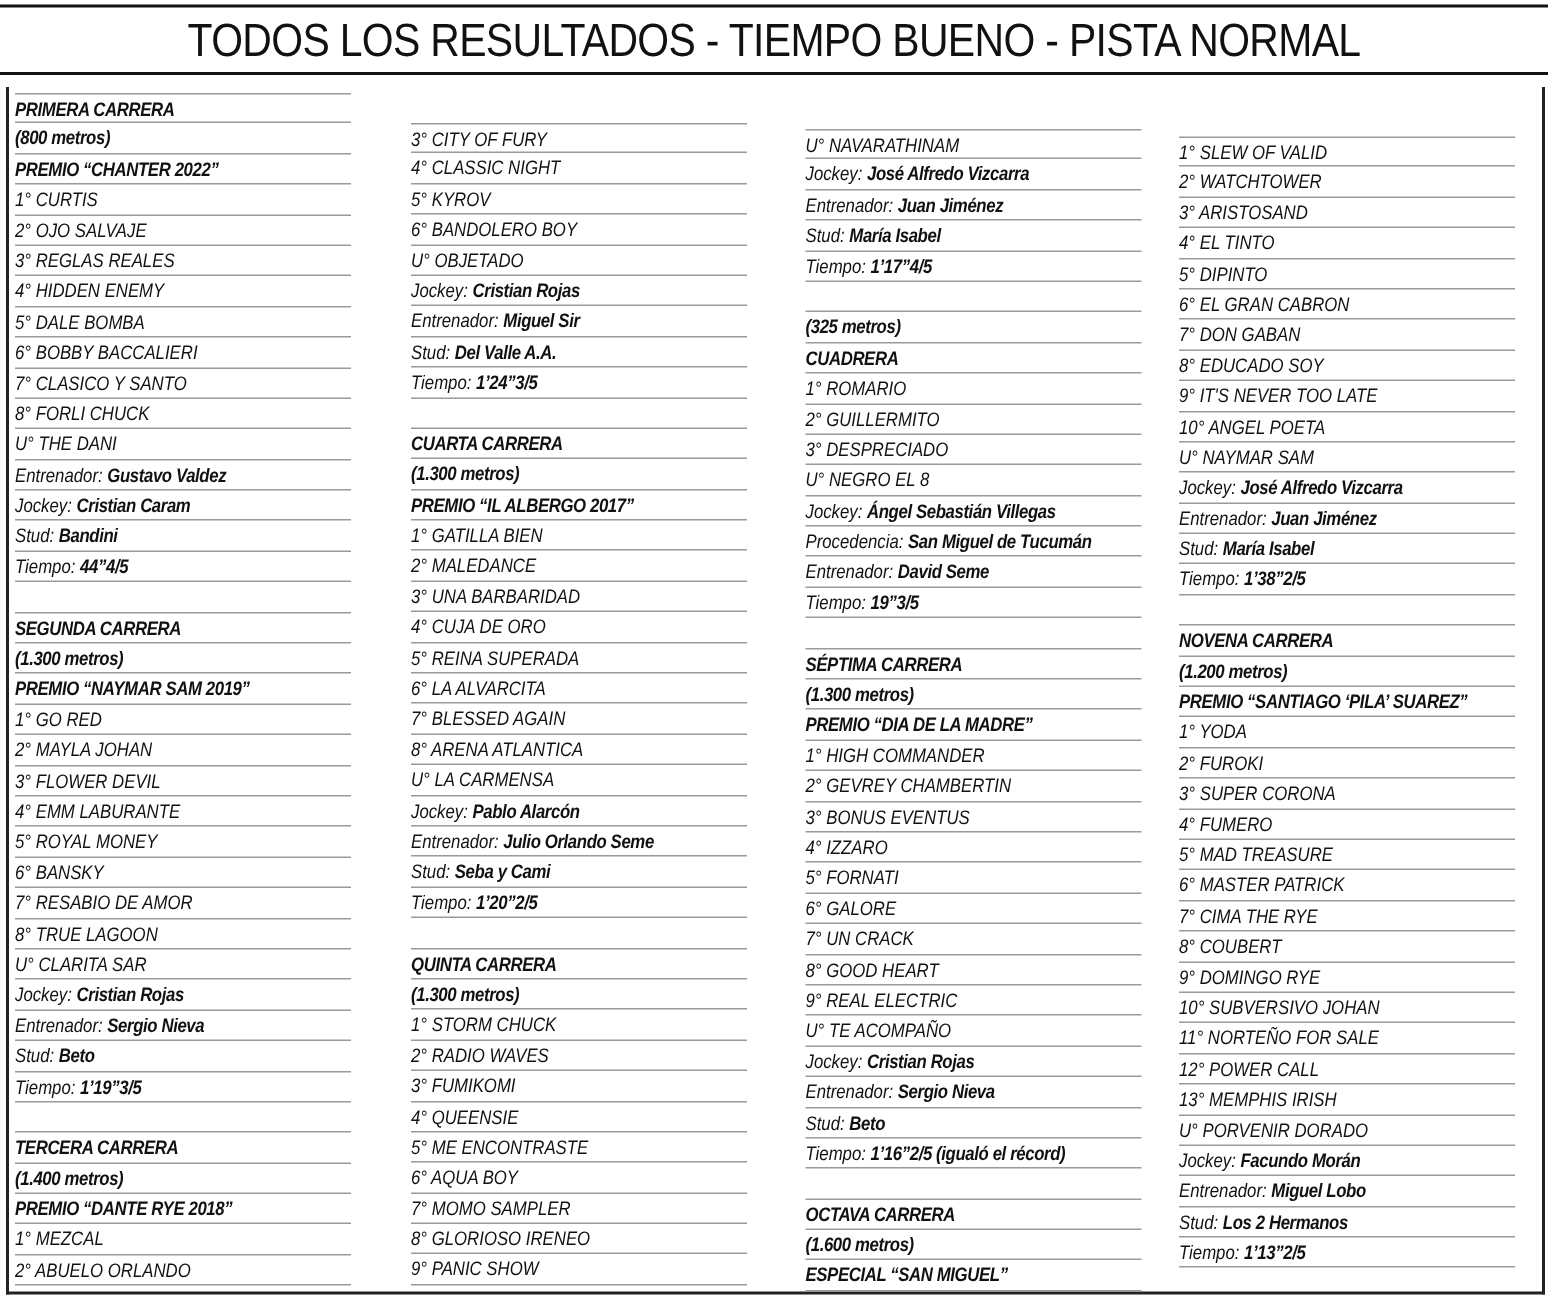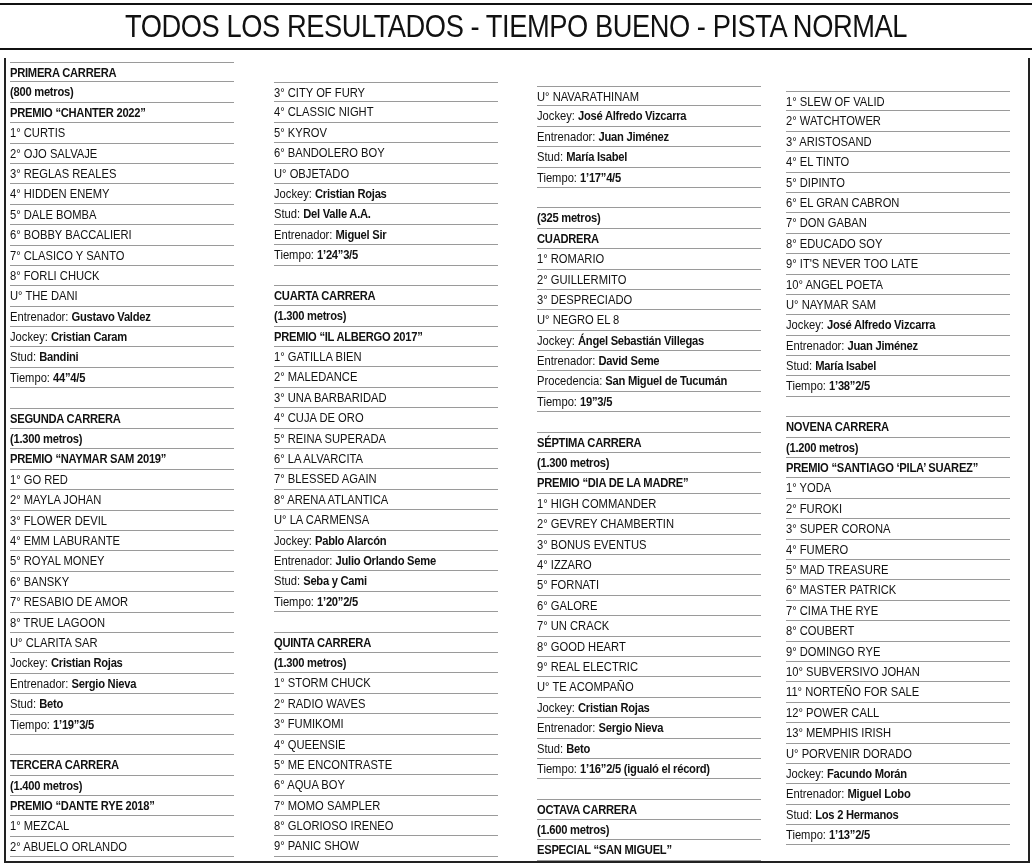--- a/index.html
+++ b/index.html
@@ -1,21 +1,21 @@
 <!DOCTYPE html>
 <html><head>
 <meta charset="utf-8">
 <style>
   html, body { margin:0; padding:0; background:#fff; }
   body { width:1032px; height:865px; position:relative; overflow:hidden; font-family:"Liberation Sans", sans-serif; color:#111; }
   .topline { position:absolute; left:0; top:3px; width:1032px; height:2px; background:#111; }
   .midline { position:absolute; left:0; top:48px; width:1032px; height:2px; background:#111; }
   .title { position:absolute; left:0; top:6px; width:1032px; height:42px; text-align:center; font-size:31px; line-height:42px; font-weight:normal; letter-spacing:-0.5px; transform:scaleX(0.88); transform-origin:center; white-space:nowrap; }
   .frame { position:absolute; left:4px; top:58px; width:1022px; height:803px; border-left:2px solid #222; border-right:2px solid #222; border-bottom:2px solid #222; }
-  .col { position:absolute; top:62px; width:224px; }
+  .col { position:absolute; top:62px; width:224px;font-style:italic; }
   .row { height:20.4px; box-sizing:border-box; border-bottom:1px solid #9a9a9a; font-size:13px; line-height:20px; white-space:nowrap; overflow:visible; }
   .row .t { display:inline-block; transform:scaleX(0.86); transform-origin:left center; }
   .row.first { border-top:1px solid #9a9a9a; }
   .row.head .t { font-weight:bold; letter-spacing:-0.3px; }
   .row.blank { }
   .lbl { font-weight:normal; }
   .val { font-weight:bold; letter-spacing:-0.3px; }
 </style>
 </head>
 <body>
@@ -66,22 +66,22 @@
     <div class="row"><span class="t">1° MEZCAL</span></div>
     <div class="row"><span class="t">2° ABUELO ORLANDO</span></div>
   </div>
 <div class="col" style="left:274px;margin-top:20px;">
     <div class="row first"><span class="t">3° CITY OF FURY</span></div>
     <div class="row"><span class="t">4° CLASSIC NIGHT</span></div>
     <div class="row"><span class="t">5° KYROV</span></div>
     <div class="row"><span class="t">6° BANDOLERO BOY</span></div>
     <div class="row"><span class="t">U° OBJETADO</span></div>
     <div class="row"><span class="t"><span class="lbl">Jockey: </span><span class="val">Cristian Rojas</span></span></div>
+    <div class="row"><span class="t"><span class="lbl">Entrenador: </span><span class="val">Miguel Sir</span></span></div>
     <div class="row"><span class="t"><span class="lbl">Stud: </span><span class="val">Del Valle A.A.</span></span></div>
-    <div class="row"><span class="t"><span class="lbl">Entrenador: </span><span class="val">Miguel Sir</span></span></div>
     <div class="row"><span class="t"><span class="lbl">Tiempo: </span><span class="val">1’24”3/5</span></span></div>
     <div class="row blank"><span class="t"></span></div>
     <div class="row head"><span class="t">CUARTA CARRERA</span></div>
     <div class="row head"><span class="t">(1.300 metros)</span></div>
     <div class="row head"><span class="t">PREMIO “IL ALBERGO 2017”</span></div>
     <div class="row"><span class="t">1° GATILLA BIEN</span></div>
     <div class="row"><span class="t">2° MALEDANCE</span></div>
     <div class="row"><span class="t">3° UNA BARBARIDAD</span></div>
     <div class="row"><span class="t">4° CUJA DE ORO</span></div>
     <div class="row"><span class="t">5° REINA SUPERADA</span></div>
@@ -113,22 +113,22 @@
     <div class="row"><span class="t"><span class="lbl">Stud: </span><span class="val">María Isabel</span></span></div>
     <div class="row"><span class="t"><span class="lbl">Tiempo: </span><span class="val">1’17”4/5</span></span></div>
     <div class="row blank"><span class="t"></span></div>
     <div class="row head"><span class="t">(325 metros)</span></div>
     <div class="row head"><span class="t">CUADRERA</span></div>
     <div class="row"><span class="t">1° ROMARIO</span></div>
     <div class="row"><span class="t">2° GUILLERMITO</span></div>
     <div class="row"><span class="t">3° DESPRECIADO</span></div>
     <div class="row"><span class="t">U° NEGRO EL 8</span></div>
     <div class="row"><span class="t"><span class="lbl">Jockey: </span><span class="val">Ángel Sebastián Villegas</span></span></div>
+    <div class="row"><span class="t"><span class="lbl">Procedencia: </span><span class="val">San Miguel de Tucumán</span></span></div>
     <div class="row"><span class="t"><span class="lbl">Entrenador: </span><span class="val">David Seme</span></span></div>
-    <div class="row"><span class="t"><span class="lbl">Procedencia: </span><span class="val">San Miguel de Tucumán</span></span></div>
     <div class="row"><span class="t"><span class="lbl">Tiempo: </span><span class="val">19”3/5</span></span></div>
     <div class="row blank"><span class="t"></span></div>
     <div class="row head"><span class="t">SÉPTIMA CARRERA</span></div>
     <div class="row head"><span class="t">(1.300 metros)</span></div>
     <div class="row head"><span class="t">PREMIO “DIA DE LA MADRE”</span></div>
     <div class="row"><span class="t">1° HIGH COMMANDER</span></div>
     <div class="row"><span class="t">2° GEVREY CHAMBERTIN</span></div>
     <div class="row"><span class="t">3° BONUS EVENTUS</span></div>
     <div class="row"><span class="t">4° IZZARO</span></div>
     <div class="row"><span class="t">5° FORNATI</span></div>

